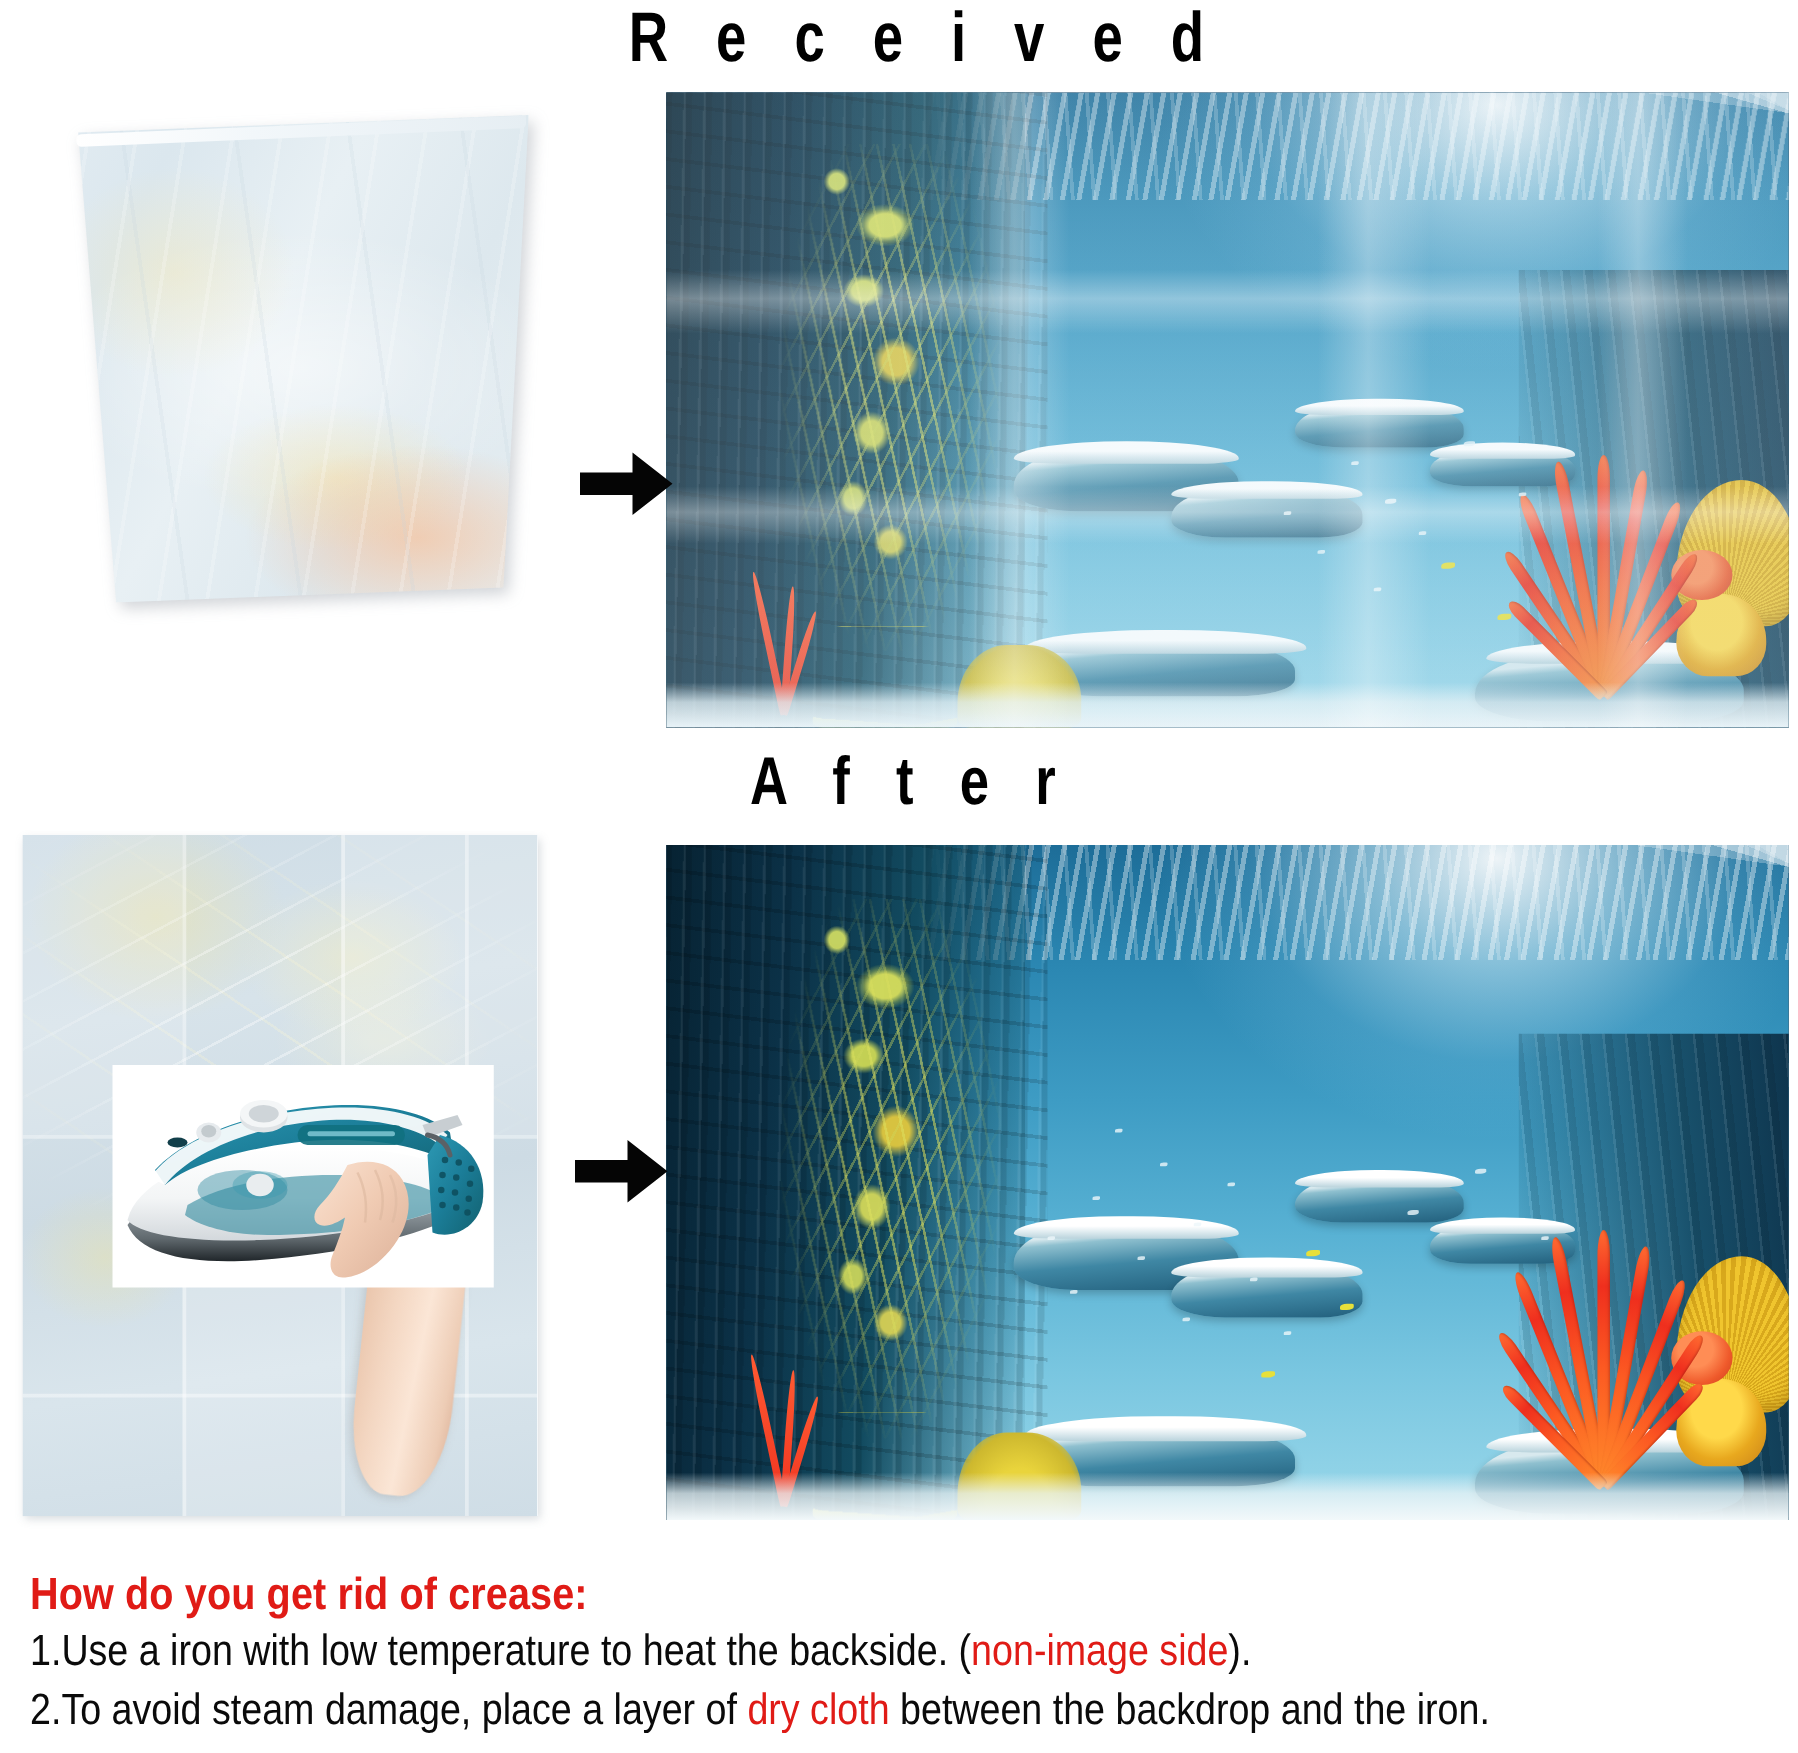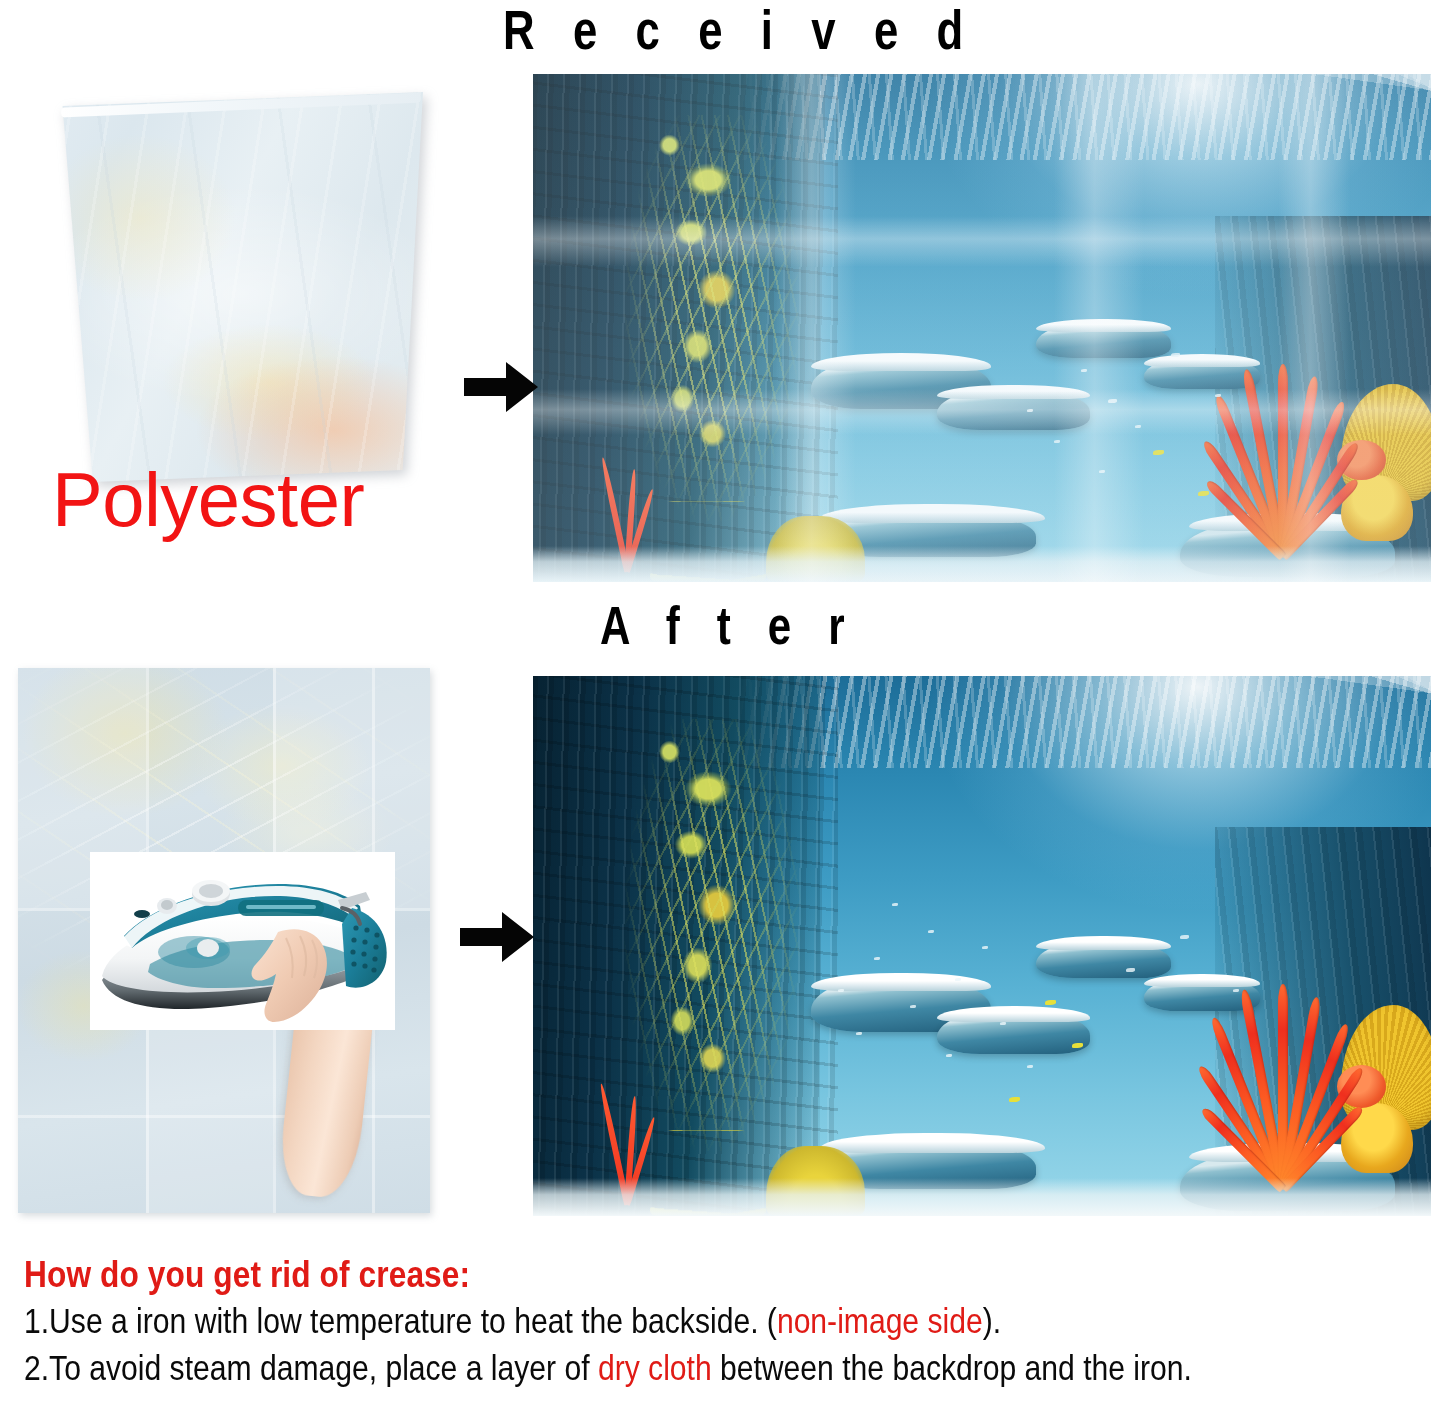--- a/index.html
+++ b/index.html
@@ -391,21 +391,20 @@
 <div class="page">
 
   <div class="section-title" id="title-received">R e c e i v e d</div>
 
   <div id="fabric-folded">
     <div class="sheet"></div>
     <div class="wisp"></div>
     <div class="topedge"></div>
   </div>
 
-  <div id="polyester-label">Polyester</div>
 
   <svg class="arrow" id="arrow-top" viewBox="0 0 78 58">
     <path d="M2 20 L44 20 L44 4 L76 29 L44 54 L44 38 L2 38 Z" fill="#050505"></path>
   </svg>
 
   <div class="reef" id="reef-received">
     <div class="water"></div>
     <div class="surface"></div>
     <div class="sunray"></div>
     <div class="cliff"></div>

